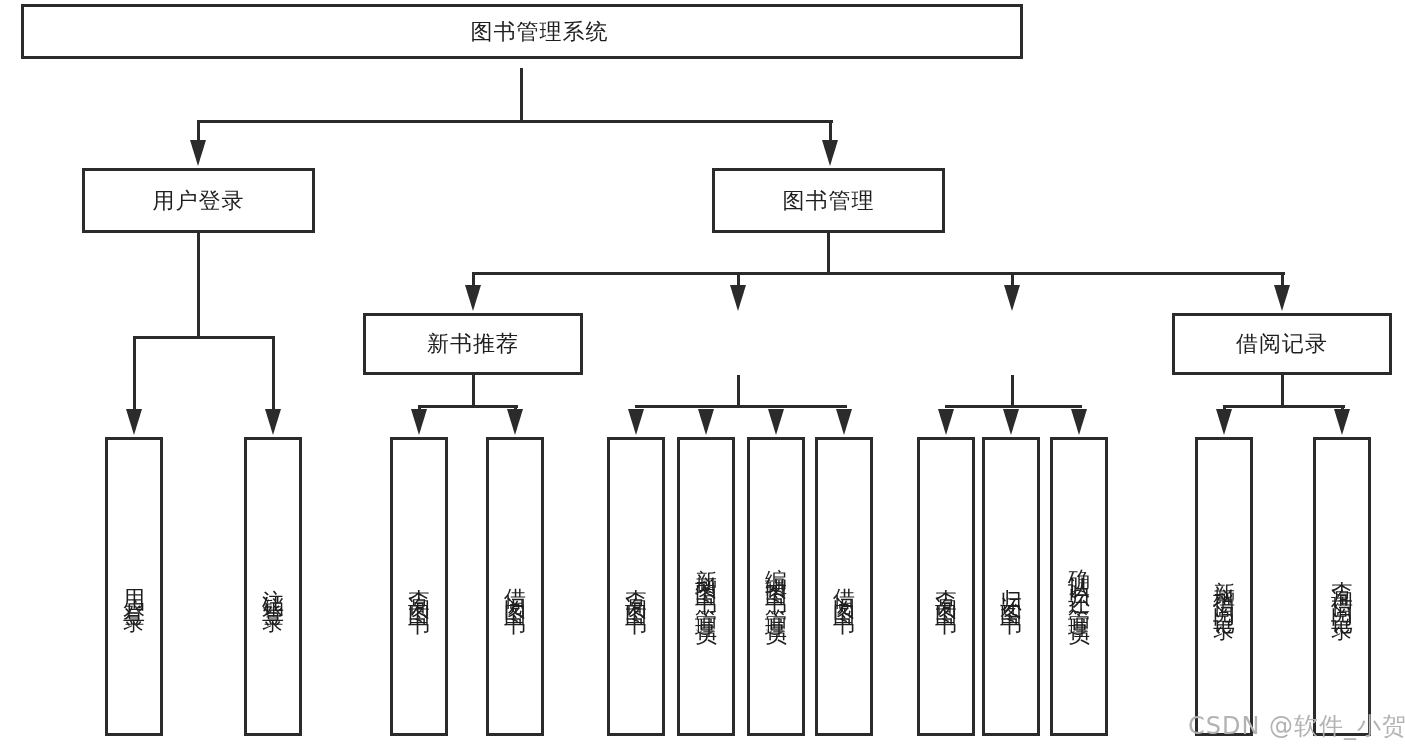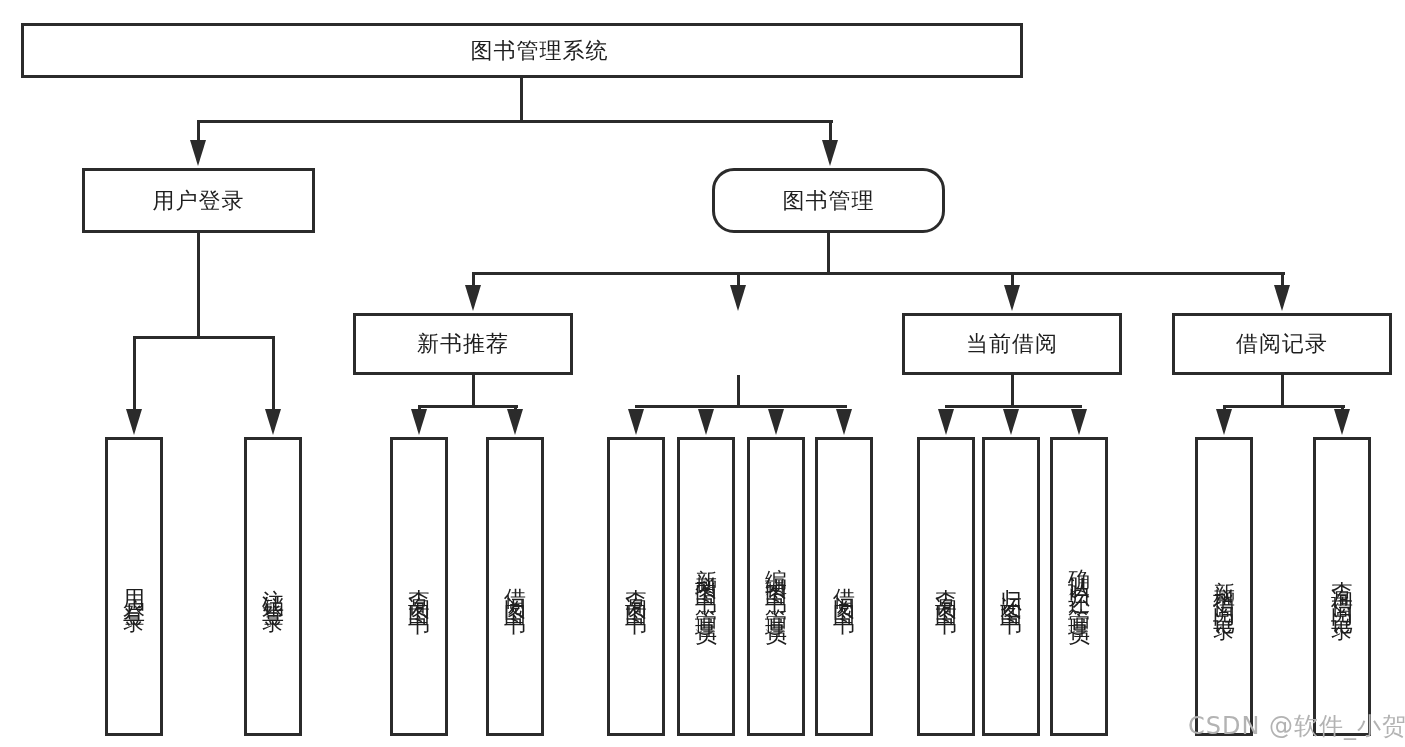--- a/index.html
+++ b/index.html
@@ -49,35 +49,35 @@
     letter-spacing:1px;
     z-index:5;
     white-space:nowrap;
   }
 </style>
 </head>
 <body>
 
 <div id="stage">
 
-  <div class="box" style="left:21px;top:23px;width:1002px;height:55px;padding-left:35px;">
+  <div class="box" style="left:21px;top:4px;width:1002px;height:55px;padding-left:35px;">
     <span>图书管理系统</span>
   </div>
 
   <div class="vline" style="left:520px;top:68px;height:52px;"></div>
   <div class="hline" style="left:197px;top:120px;width:636px;"></div>
   <div class="vline" style="left:197px;top:120px;height:24px;"></div>
   <div class="vline" style="left:829px;top:120px;height:24px;"></div>
   <div class="arrow" style="left:190px;top:140px;"></div>
   <div class="arrow" style="left:822px;top:140px;"></div>
 
   <div class="box" style="left:82px;top:168px;width:233px;height:65px;">
     <span>用户登录</span>
   </div>
-  <div class="box" style="left:712px;top:168px;width:233px;height:65px;border-radius:22px;">
+  <div class="box" style="left:712px;top:168px;width:233px;height:65px;">
     <span>图书管理</span>
   </div>
 
   <div class="vline" style="left:197px;top:233px;height:103px;"></div>
   <div class="hline" style="left:133px;top:336px;width:142px;"></div>
   <div class="vline" style="left:133px;top:336px;height:76px;"></div>
   <div class="vline" style="left:272px;top:336px;height:76px;"></div>
   <div class="arrow" style="left:126px;top:409px;"></div>
   <div class="arrow" style="left:265px;top:409px;"></div>
 
@@ -85,25 +85,22 @@
   <div class="hline" style="left:472px;top:272px;width:813px;"></div>
   <div class="vline" style="left:472px;top:272px;height:16px;"></div>
   <div class="vline" style="left:737px;top:272px;height:16px;"></div>
   <div class="vline" style="left:1011px;top:272px;height:16px;"></div>
   <div class="vline" style="left:1281px;top:272px;height:16px;"></div>
   <div class="arrow" style="left:465px;top:285px;"></div>
   <div class="arrow" style="left:730px;top:285px;"></div>
   <div class="arrow" style="left:1004px;top:285px;"></div>
   <div class="arrow" style="left:1274px;top:285px;"></div>
 
-  <div class="box" style="left:353px;top:313px;width:220px;height:62px;">
+  <div class="box" style="left:363px;top:313px;width:220px;height:62px;">
     <span>新书推荐</span>
-  </div>
-  <div class="box" style="left:902px;top:313px;width:220px;height:62px;">
-    <span>当前借阅</span>
   </div>
   <div class="box" style="left:1172px;top:313px;width:220px;height:62px;">
     <span>借阅记录</span>
   </div>
 
   <div class="vline" style="left:472px;top:375px;height:30px;"></div>
   <div class="hline" style="left:418px;top:405px;width:100px;"></div>
   <div class="vline" style="left:418px;top:405px;height:8px;"></div>
   <div class="vline" style="left:514px;top:405px;height:8px;"></div>
   <div class="arrow" style="left:411px;top:409px;"></div>

